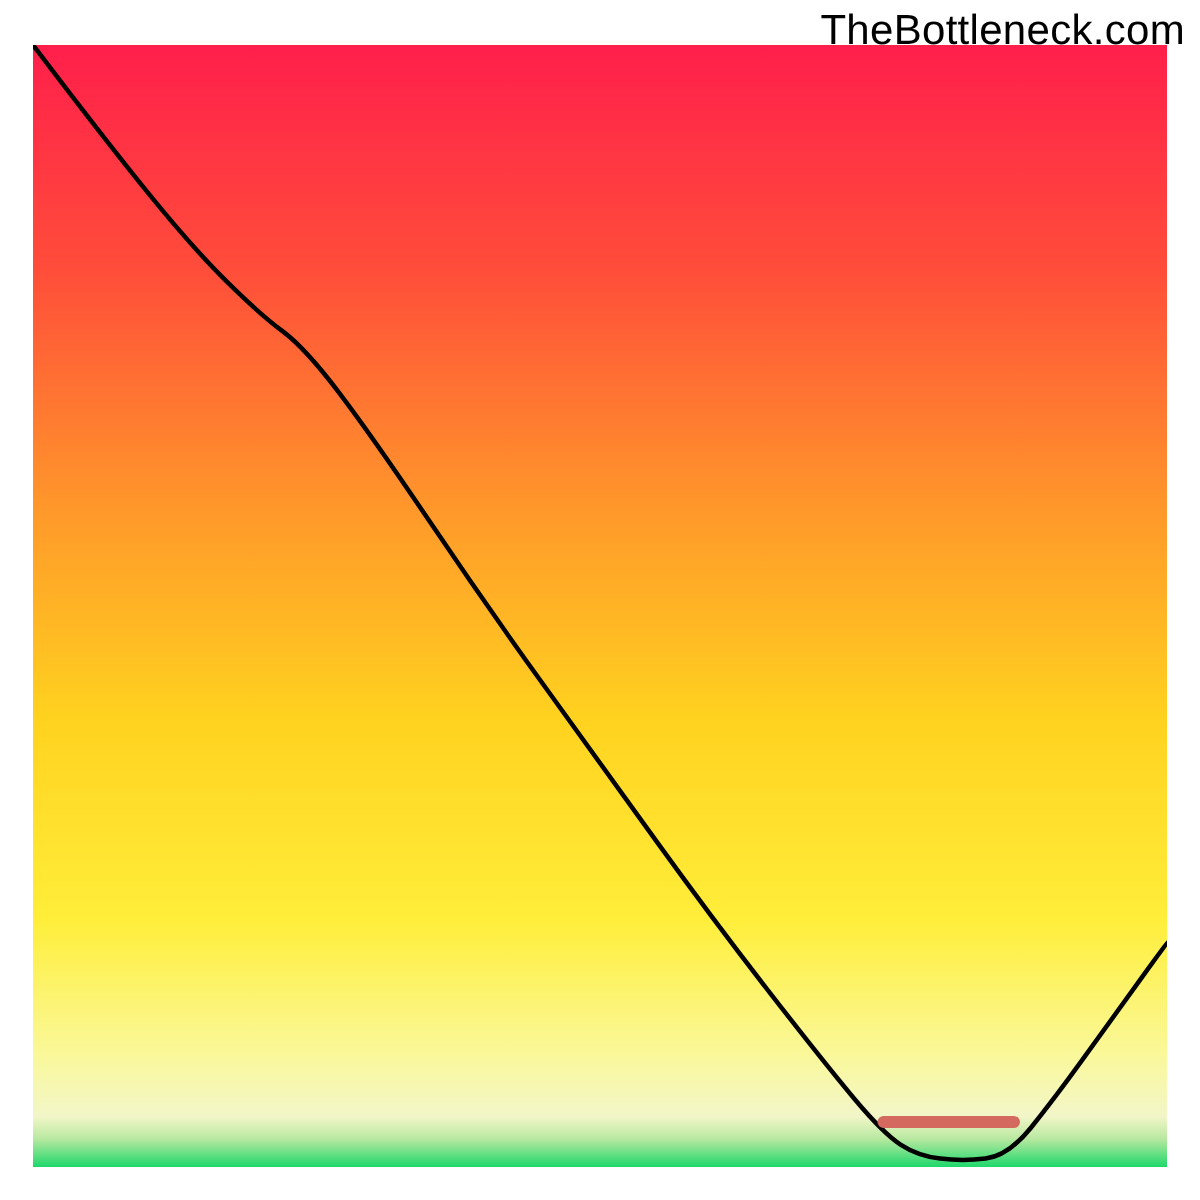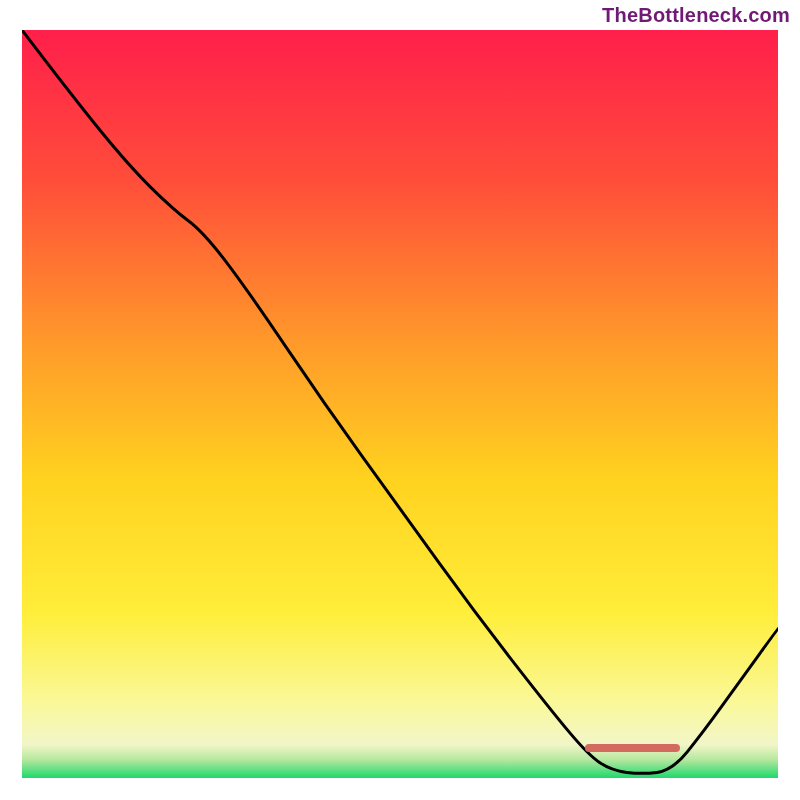--- a/index.html
+++ b/index.html
@@ -13,23 +13,23 @@
   }
   .canvas {
     position: relative;
     width: 800px;
     height: 800px;
   }
   .watermark {
     position: absolute;
     top: 4px;
     right: 10px;
-    font-size: 20px;
-    font-weight: 700;
-    color: #701a75;
+    font-size: 28px;
+    font-weight: 400;
+    color: #000000;
     letter-spacing: 0.2px;
   }
   .chart-area {
     position: absolute;
     left: 22px;
     top: 30px;
     width: 756px;   
     height: 748px;  
     overflow: hidden;
   }

